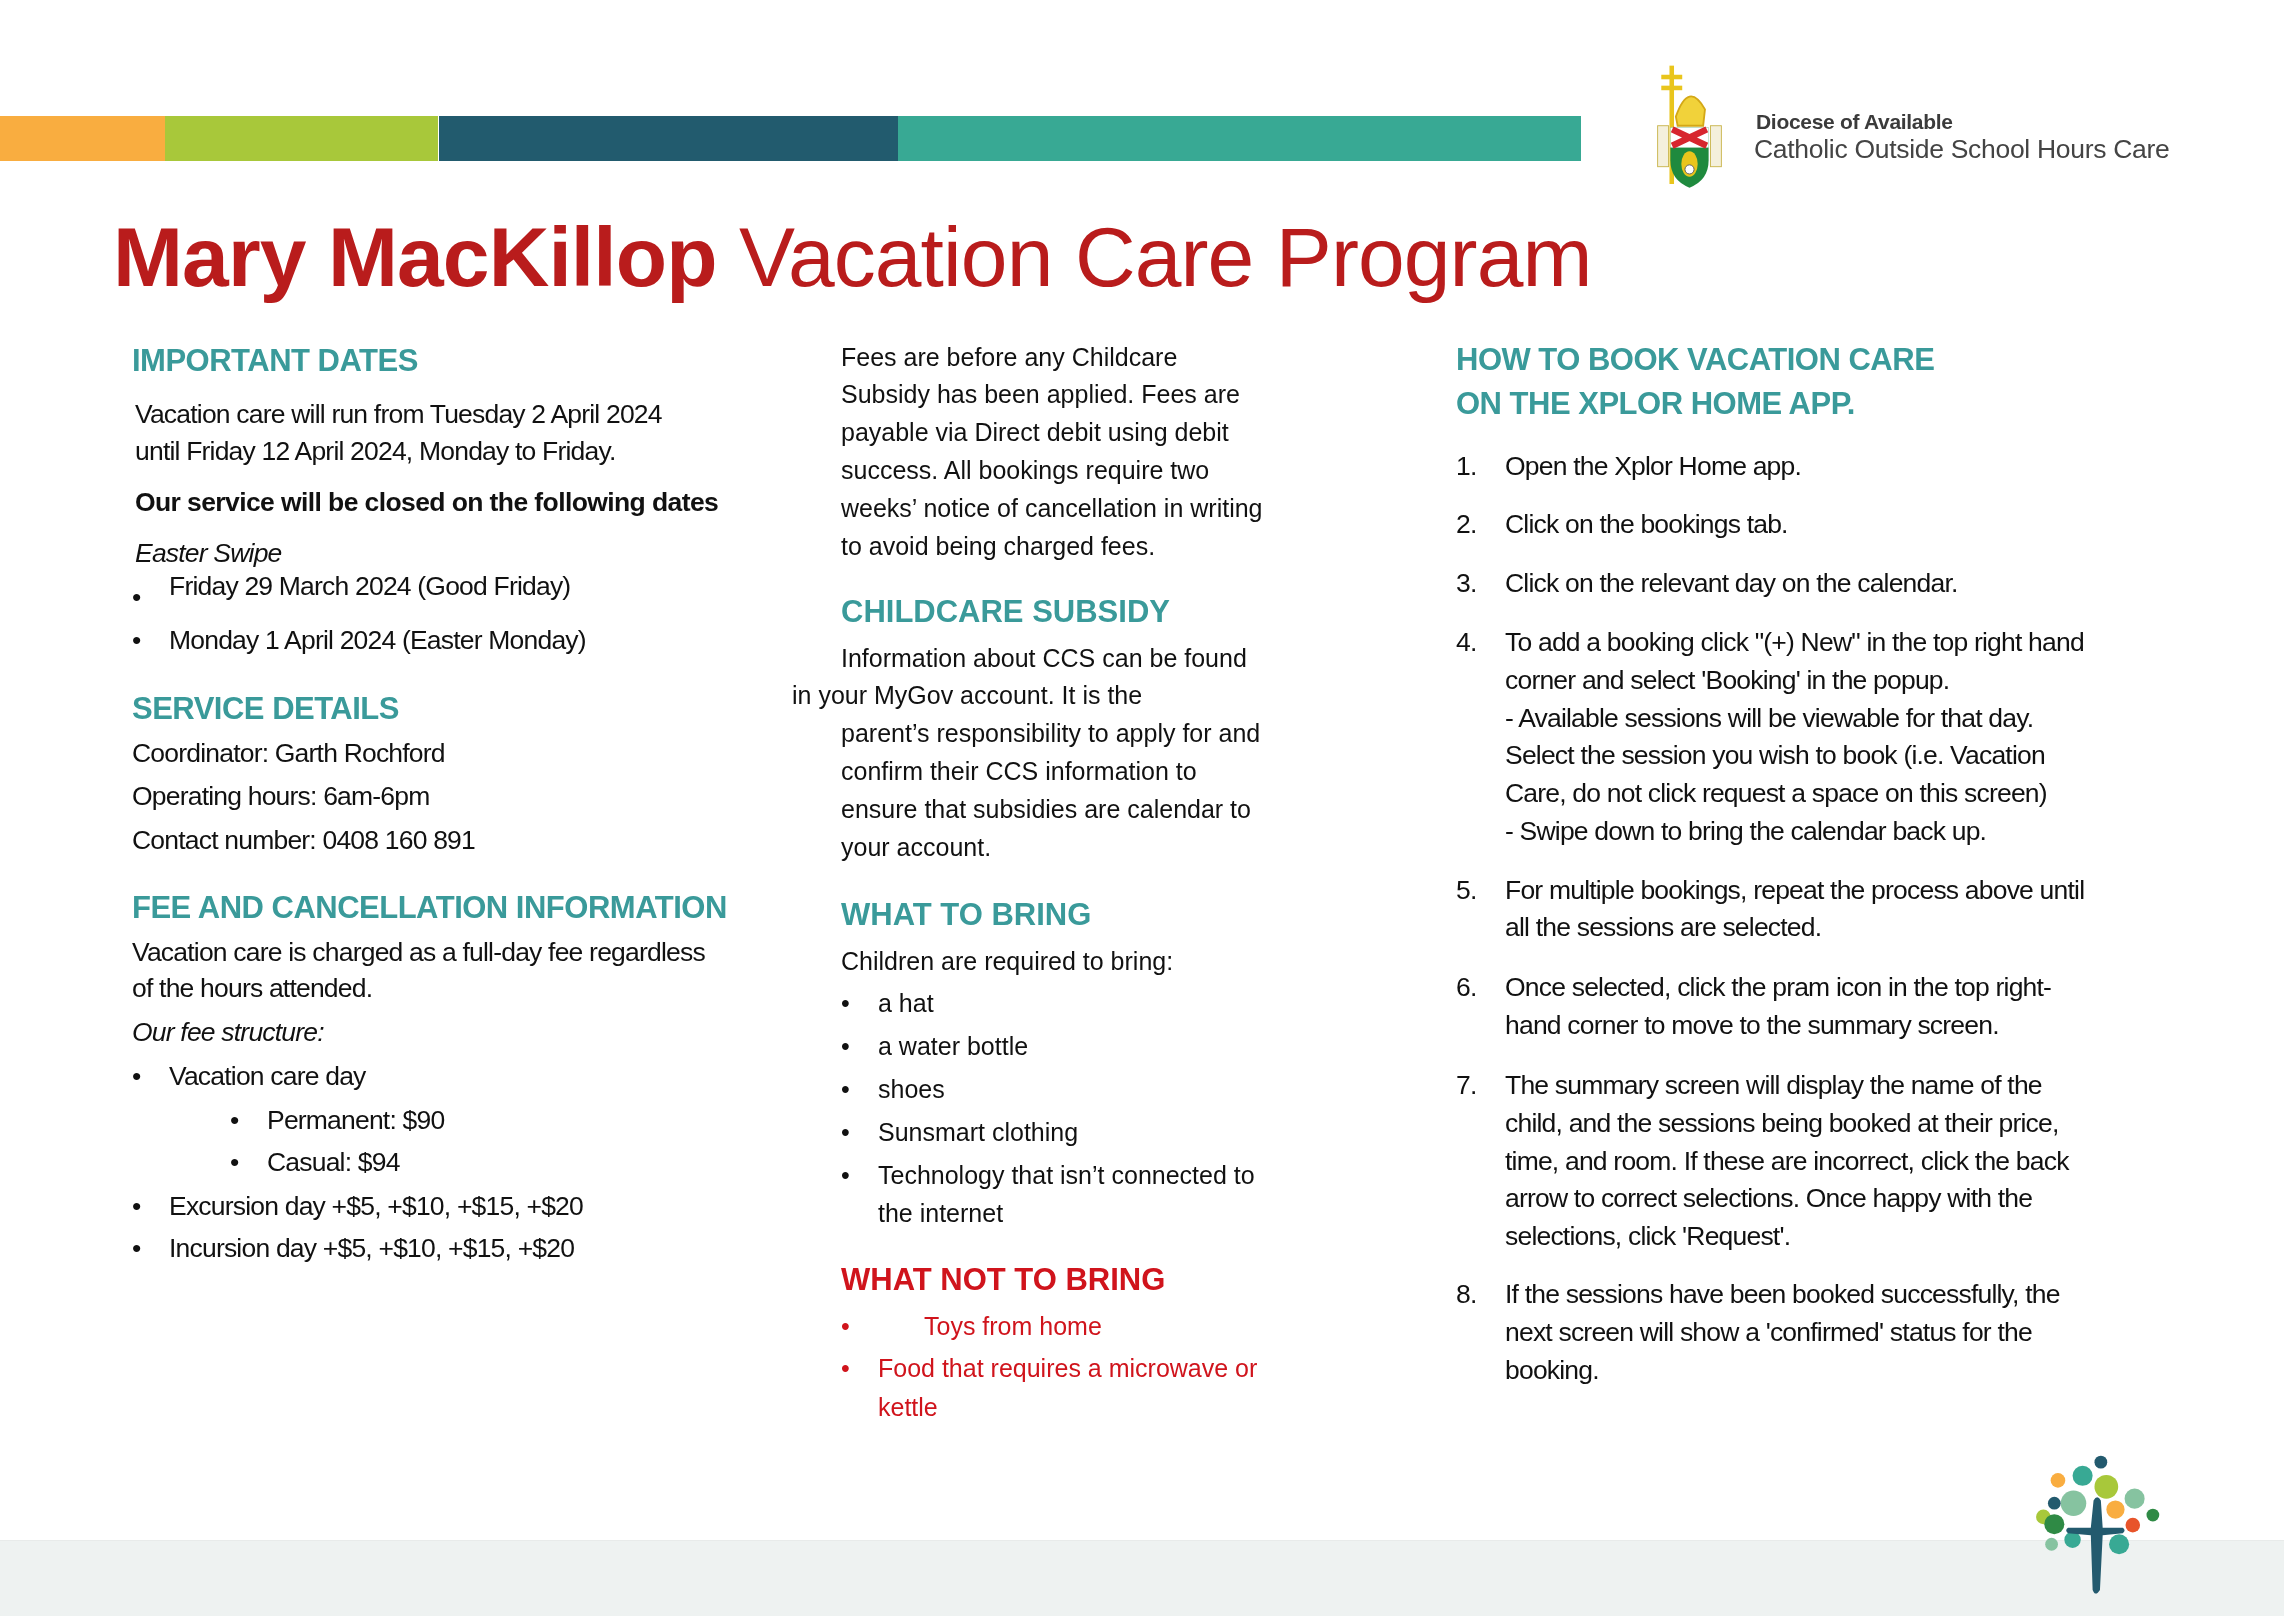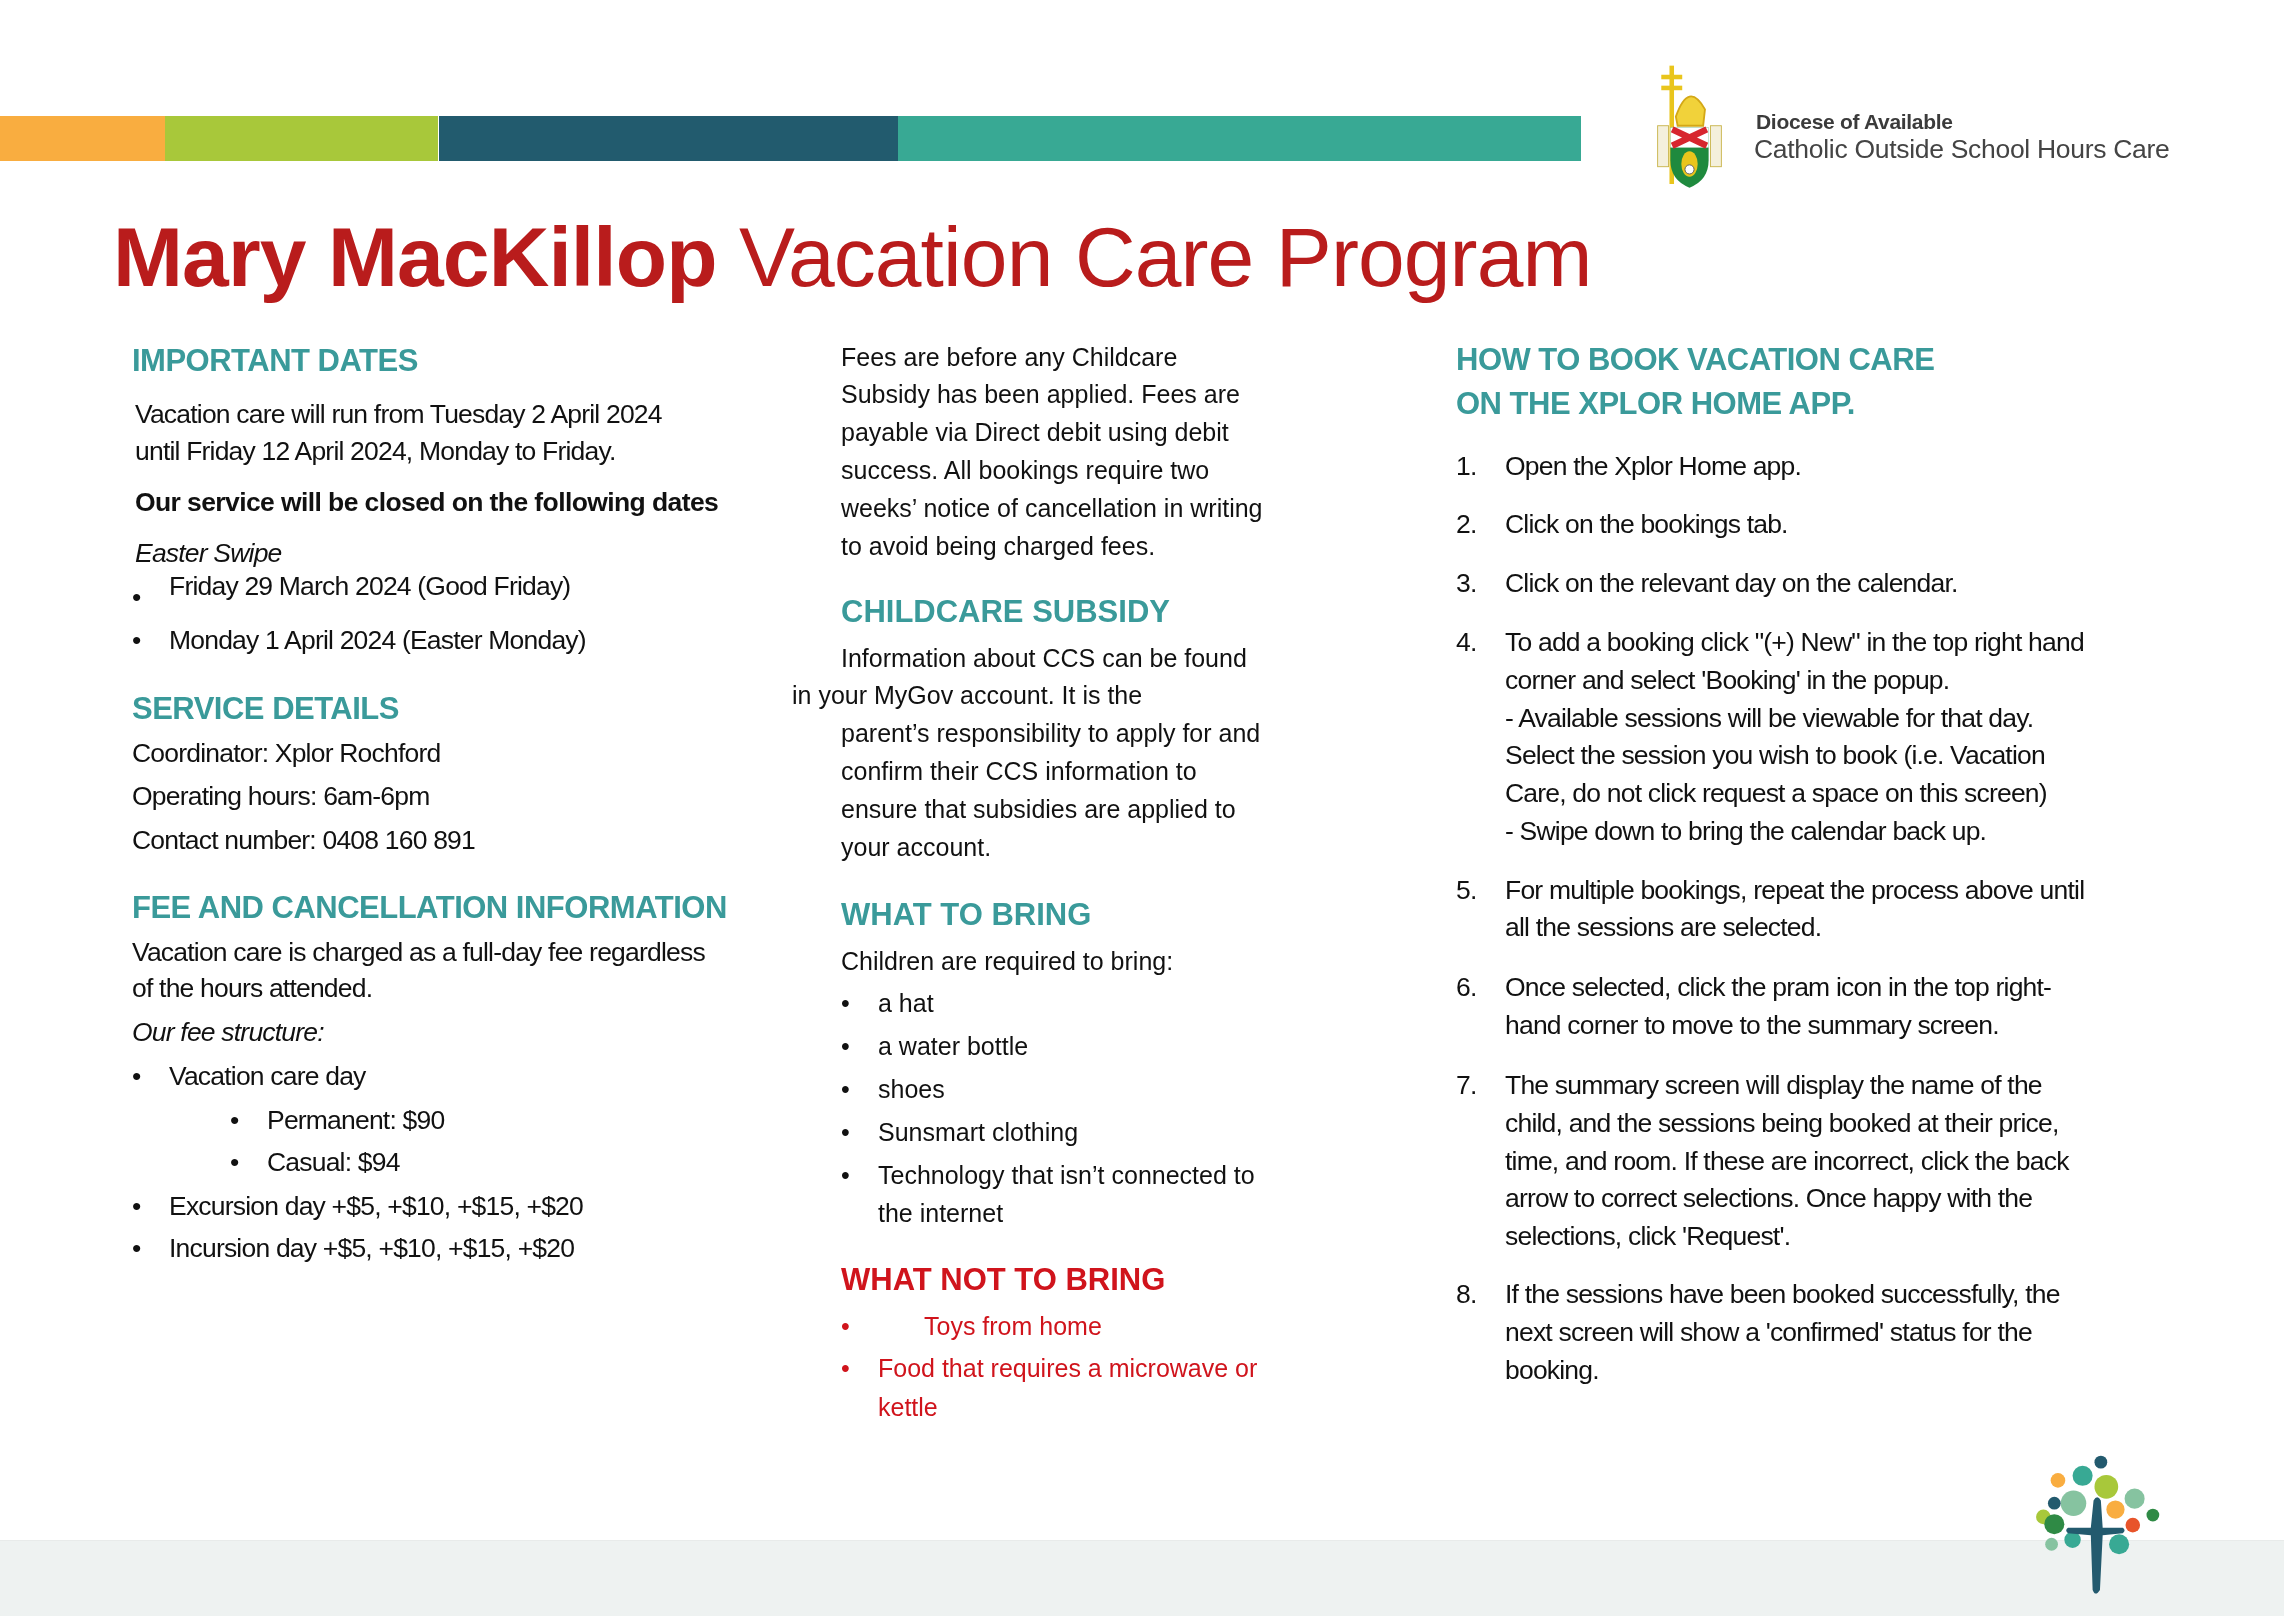--- a/index.html
+++ b/index.html
@@ -55,21 +55,21 @@
 <div class="ln narrow" style="left:135px;top:396px;">Vacation care will run from Tuesday 2 April 2024</div>
 <div class="ln narrow" style="left:135px;top:433px;">until Friday 12 April 2024, Monday to  Friday.</div>
 <div class="ln narrow b" style="left:135px;top:484px;letter-spacing:-0.6px;">Our service will be closed on the following dates</div>
 <div class="ln narrow it" style="left:135px;top:535px;">Easter Swipe</div>
 <div class="bullet narrow" style="left:132px;top:579px;">•</div>
 <div class="ln narrow" style="left:169px;top:568px;">Friday 29 March 2024 (Good Friday)</div>
 <div class="bullet narrow" style="left:132px;top:622px;">•</div>
 <div class="ln narrow" style="left:169px;top:622px;">Monday 1 April 2024 (Easter Monday)</div>
 
 <div class="h" style="left:132px;top:688px;">SERVICE DETAILS</div>
-<div class="ln narrow" style="left:132px;top:735px;">Coordinator: Xplor Rochford</div>
+<div class="ln narrow" style="left:132px;top:735px;">Coordinator: Garth Rochford</div>
 <div class="ln narrow" style="left:132px;top:778px;">Operating hours: 6am-6pm</div>
 <div class="ln narrow" style="left:132px;top:822px;">Contact number: 0408 160 891</div>
 
 <div class="h" style="left:132px;top:887px;">FEE AND CANCELLATION INFORMATION</div>
 <div class="ln narrow" style="left:132px;top:934px;">Vacation care is charged as a full-day fee regardless</div>
 <div class="ln narrow" style="left:132px;top:970px;">of the hours attended.</div>
 <div class="ln narrow it" style="left:132px;top:1014px;">Our fee structure:</div>
 <div class="bullet narrow" style="left:132px;top:1058px;">•</div>
 <div class="ln narrow" style="left:169px;top:1058px;">Vacation care day</div>
 <div class="bullet narrow" style="left:230px;top:1102px;">•</div>
@@ -86,21 +86,21 @@
 <div class="ln wide" style="left:841px;top:414px;">payable via Direct debit using debit</div>
 <div class="ln wide" style="left:841px;top:452px;">success. All bookings require two</div>
 <div class="ln wide" style="left:841px;top:490px;">weeks’ notice of cancellation in writing</div>
 <div class="ln wide" style="left:841px;top:528px;">to avoid being charged fees.</div>
 
 <div class="h" style="left:841px;top:591px;letter-spacing:0;">CHILDCARE SUBSIDY</div>
 <div class="ln wide" style="left:841px;top:640px;">Information about CCS can be found</div>
 <div class="ln wide" style="left:792px;top:677px;">in your MyGov account. It is the</div>
 <div class="ln wide" style="left:841px;top:715px;">parent’s responsibility to apply for and</div>
 <div class="ln wide" style="left:841px;top:753px;">confirm their CCS information to</div>
-<div class="ln wide" style="left:841px;top:791px;">ensure that subsidies are applied to</div>
+<div class="ln wide" style="left:841px;top:791px;">ensure that subsidies are calendar to</div>
 <div class="ln wide" style="left:841px;top:829px;">your account.</div>
 
 <div class="h" style="left:841px;top:894px;letter-spacing:0;">WHAT TO BRING</div>
 <div class="ln wide" style="left:841px;top:943px;">Children are required to bring:</div>
 <div class="bullet wide" style="left:841px;top:985px;">•</div>
 <div class="ln wide" style="left:878px;top:985px;">a hat</div>
 <div class="bullet wide" style="left:841px;top:1028px;">•</div>
 <div class="ln wide" style="left:878px;top:1028px;">a water bottle</div>
 <div class="bullet wide" style="left:841px;top:1071px;">•</div>
 <div class="ln wide" style="left:878px;top:1071px;">shoes</div>

